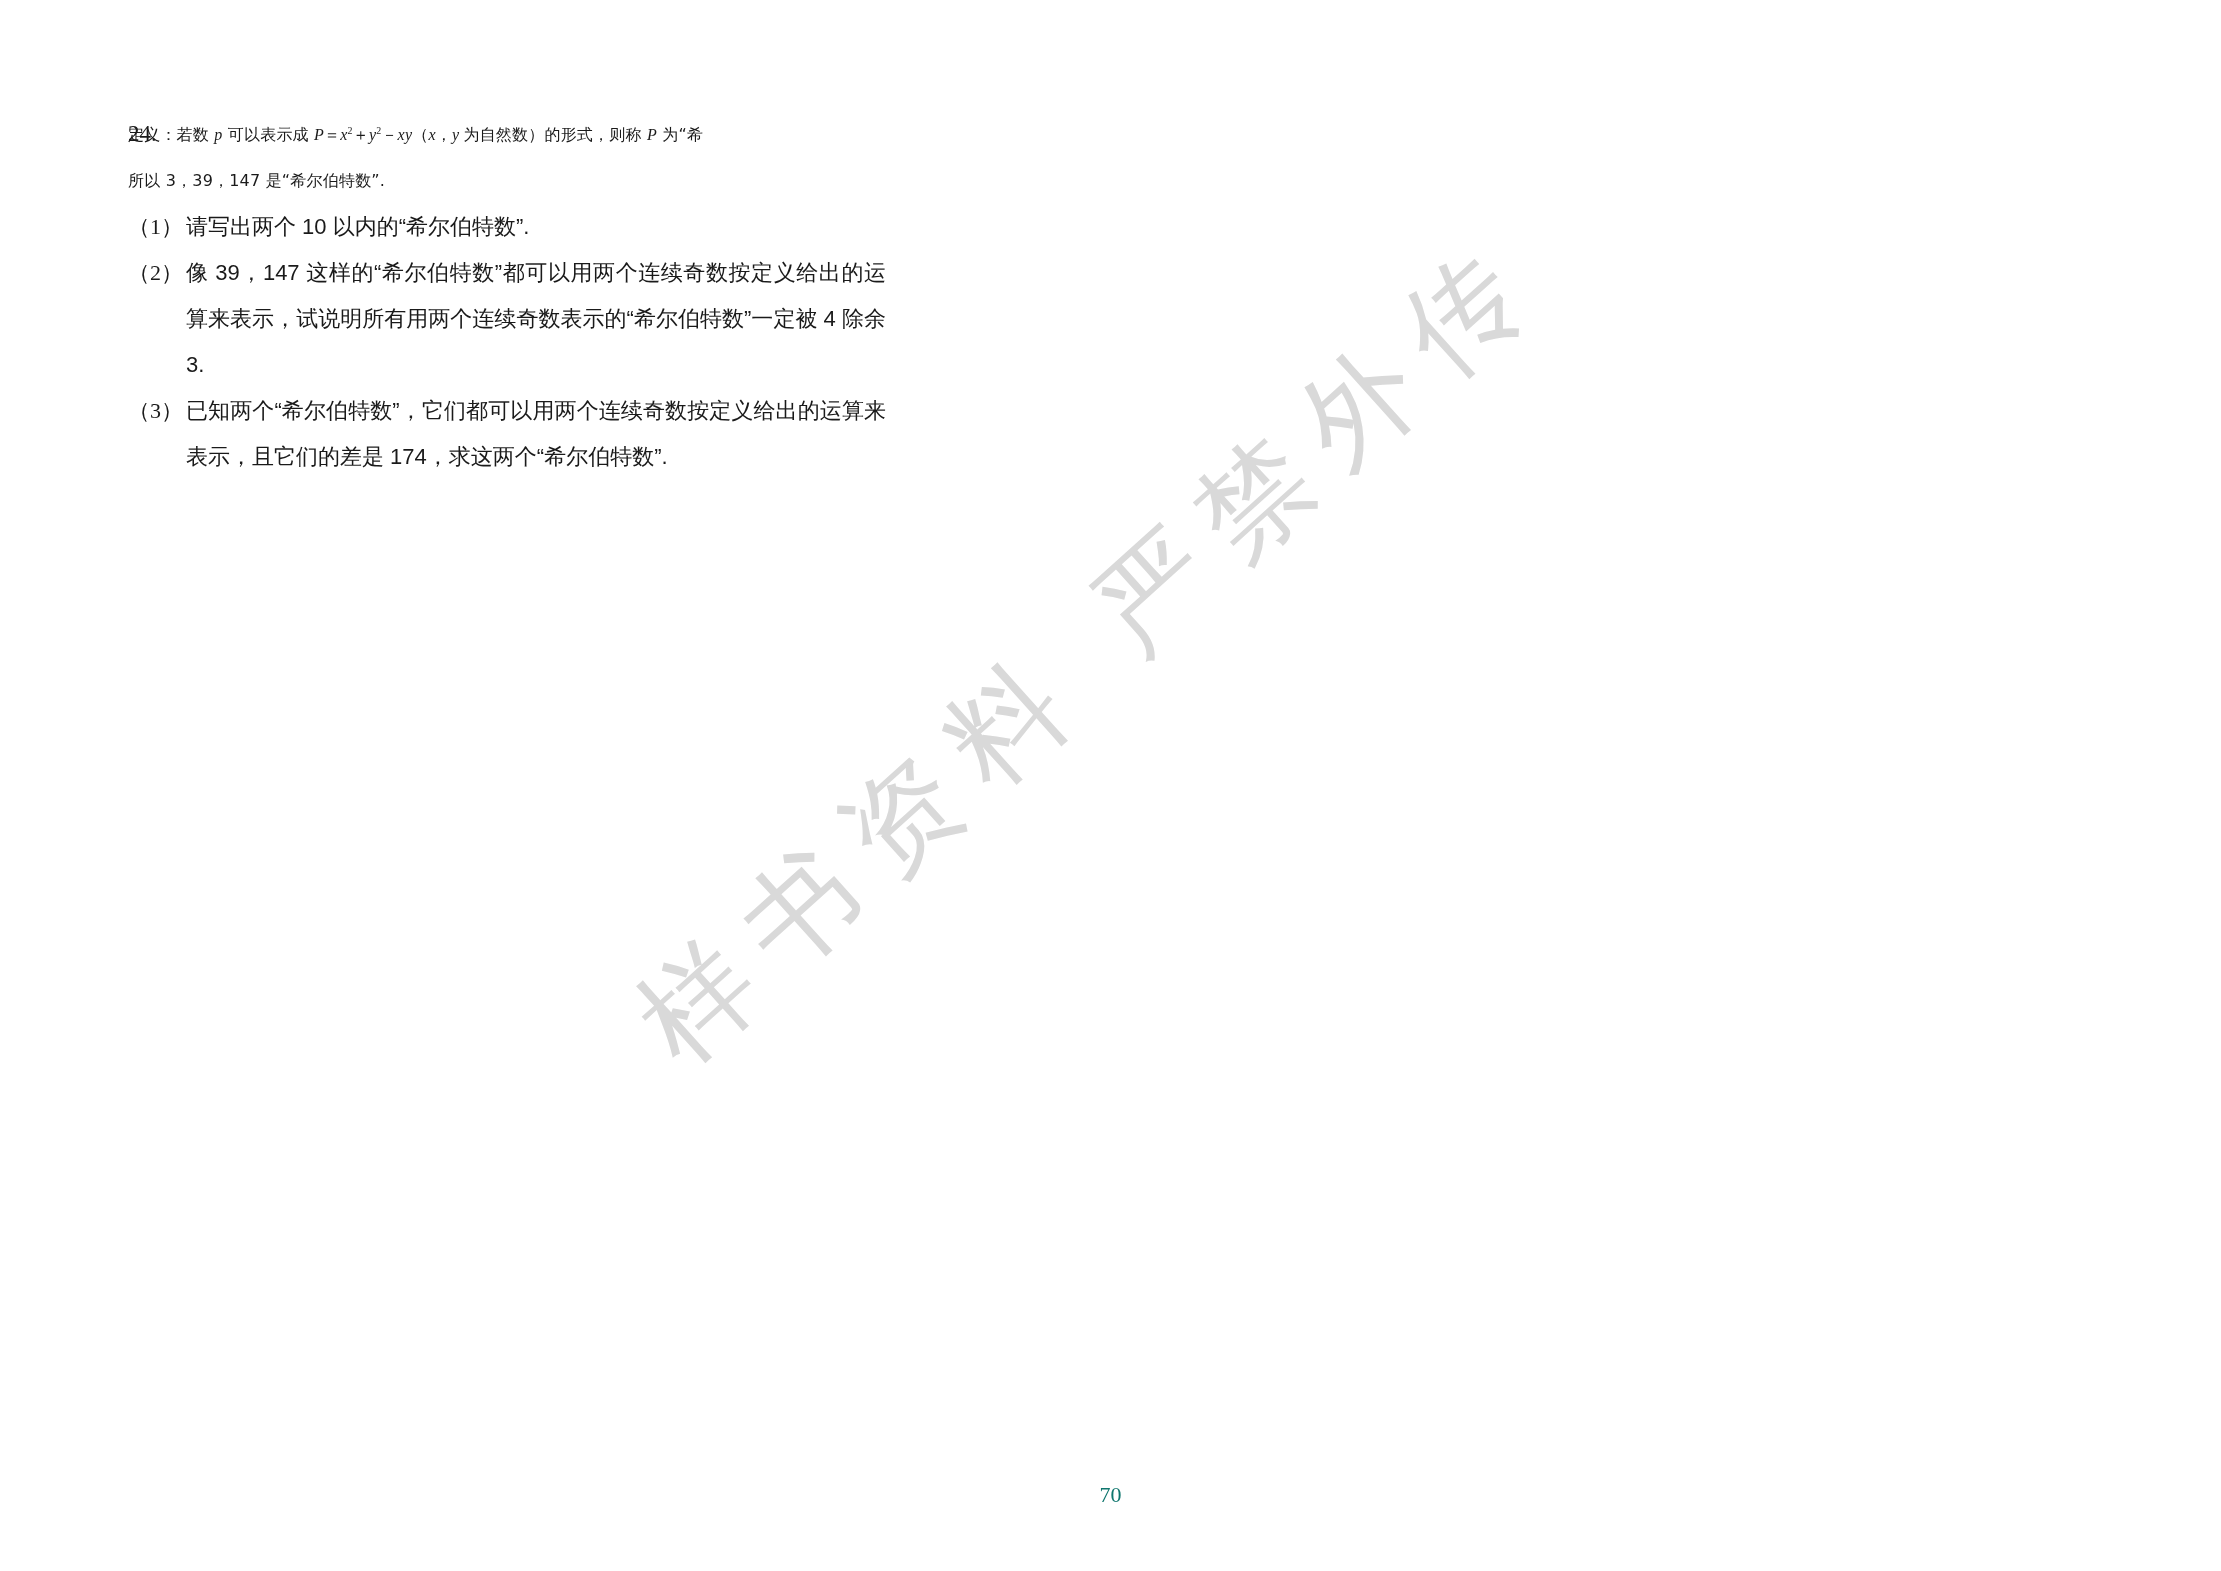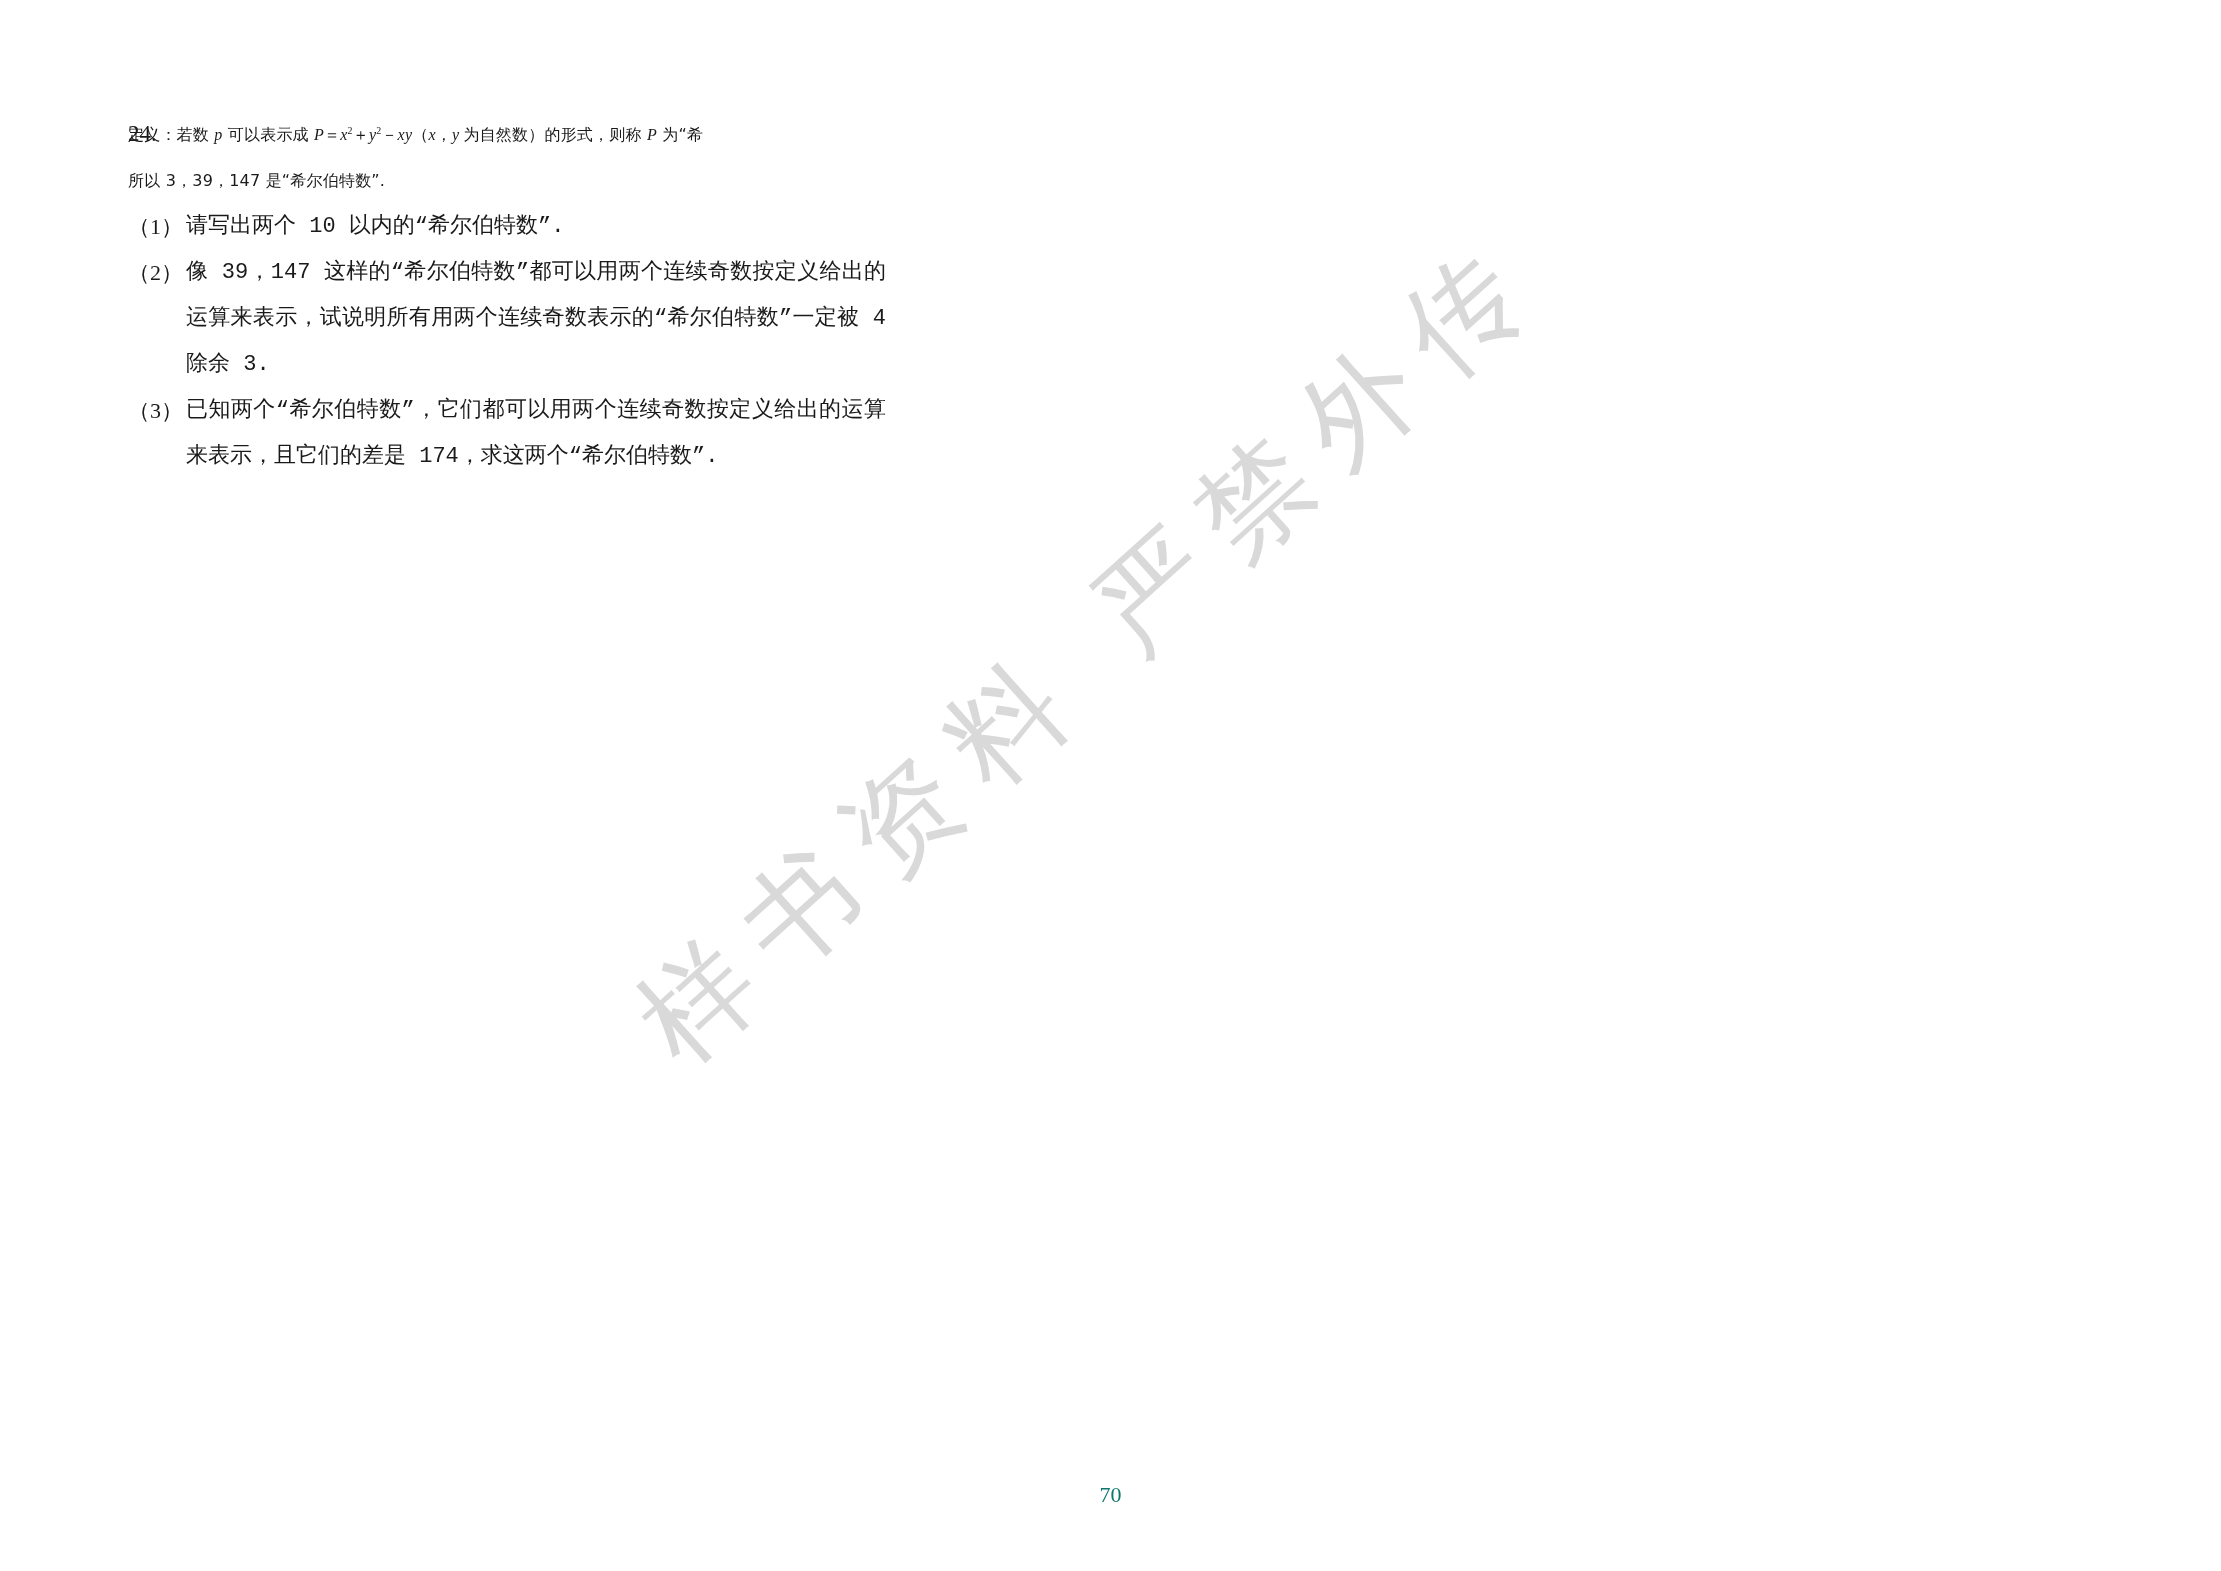--- a/index.html
+++ b/index.html
@@ -108,21 +108,21 @@
     position: absolute;
     left: 0;
     top: 0;
     font-size: 22px;
     line-height: 46px;
     font-family: "Liberation Serif", serif;
   }
   .sub-text {
     font-size: 22px;
     line-height: 46px;
-    font-family: Liberation Mono, monospace;
+    font-family: Liberation Sans, sans-serif;
     text-align: justify;
   }
 
   
   .page-number {
     position: absolute;
     left: 0;
     top: 1482px;
     width: 2221px;
     text-align: center;

